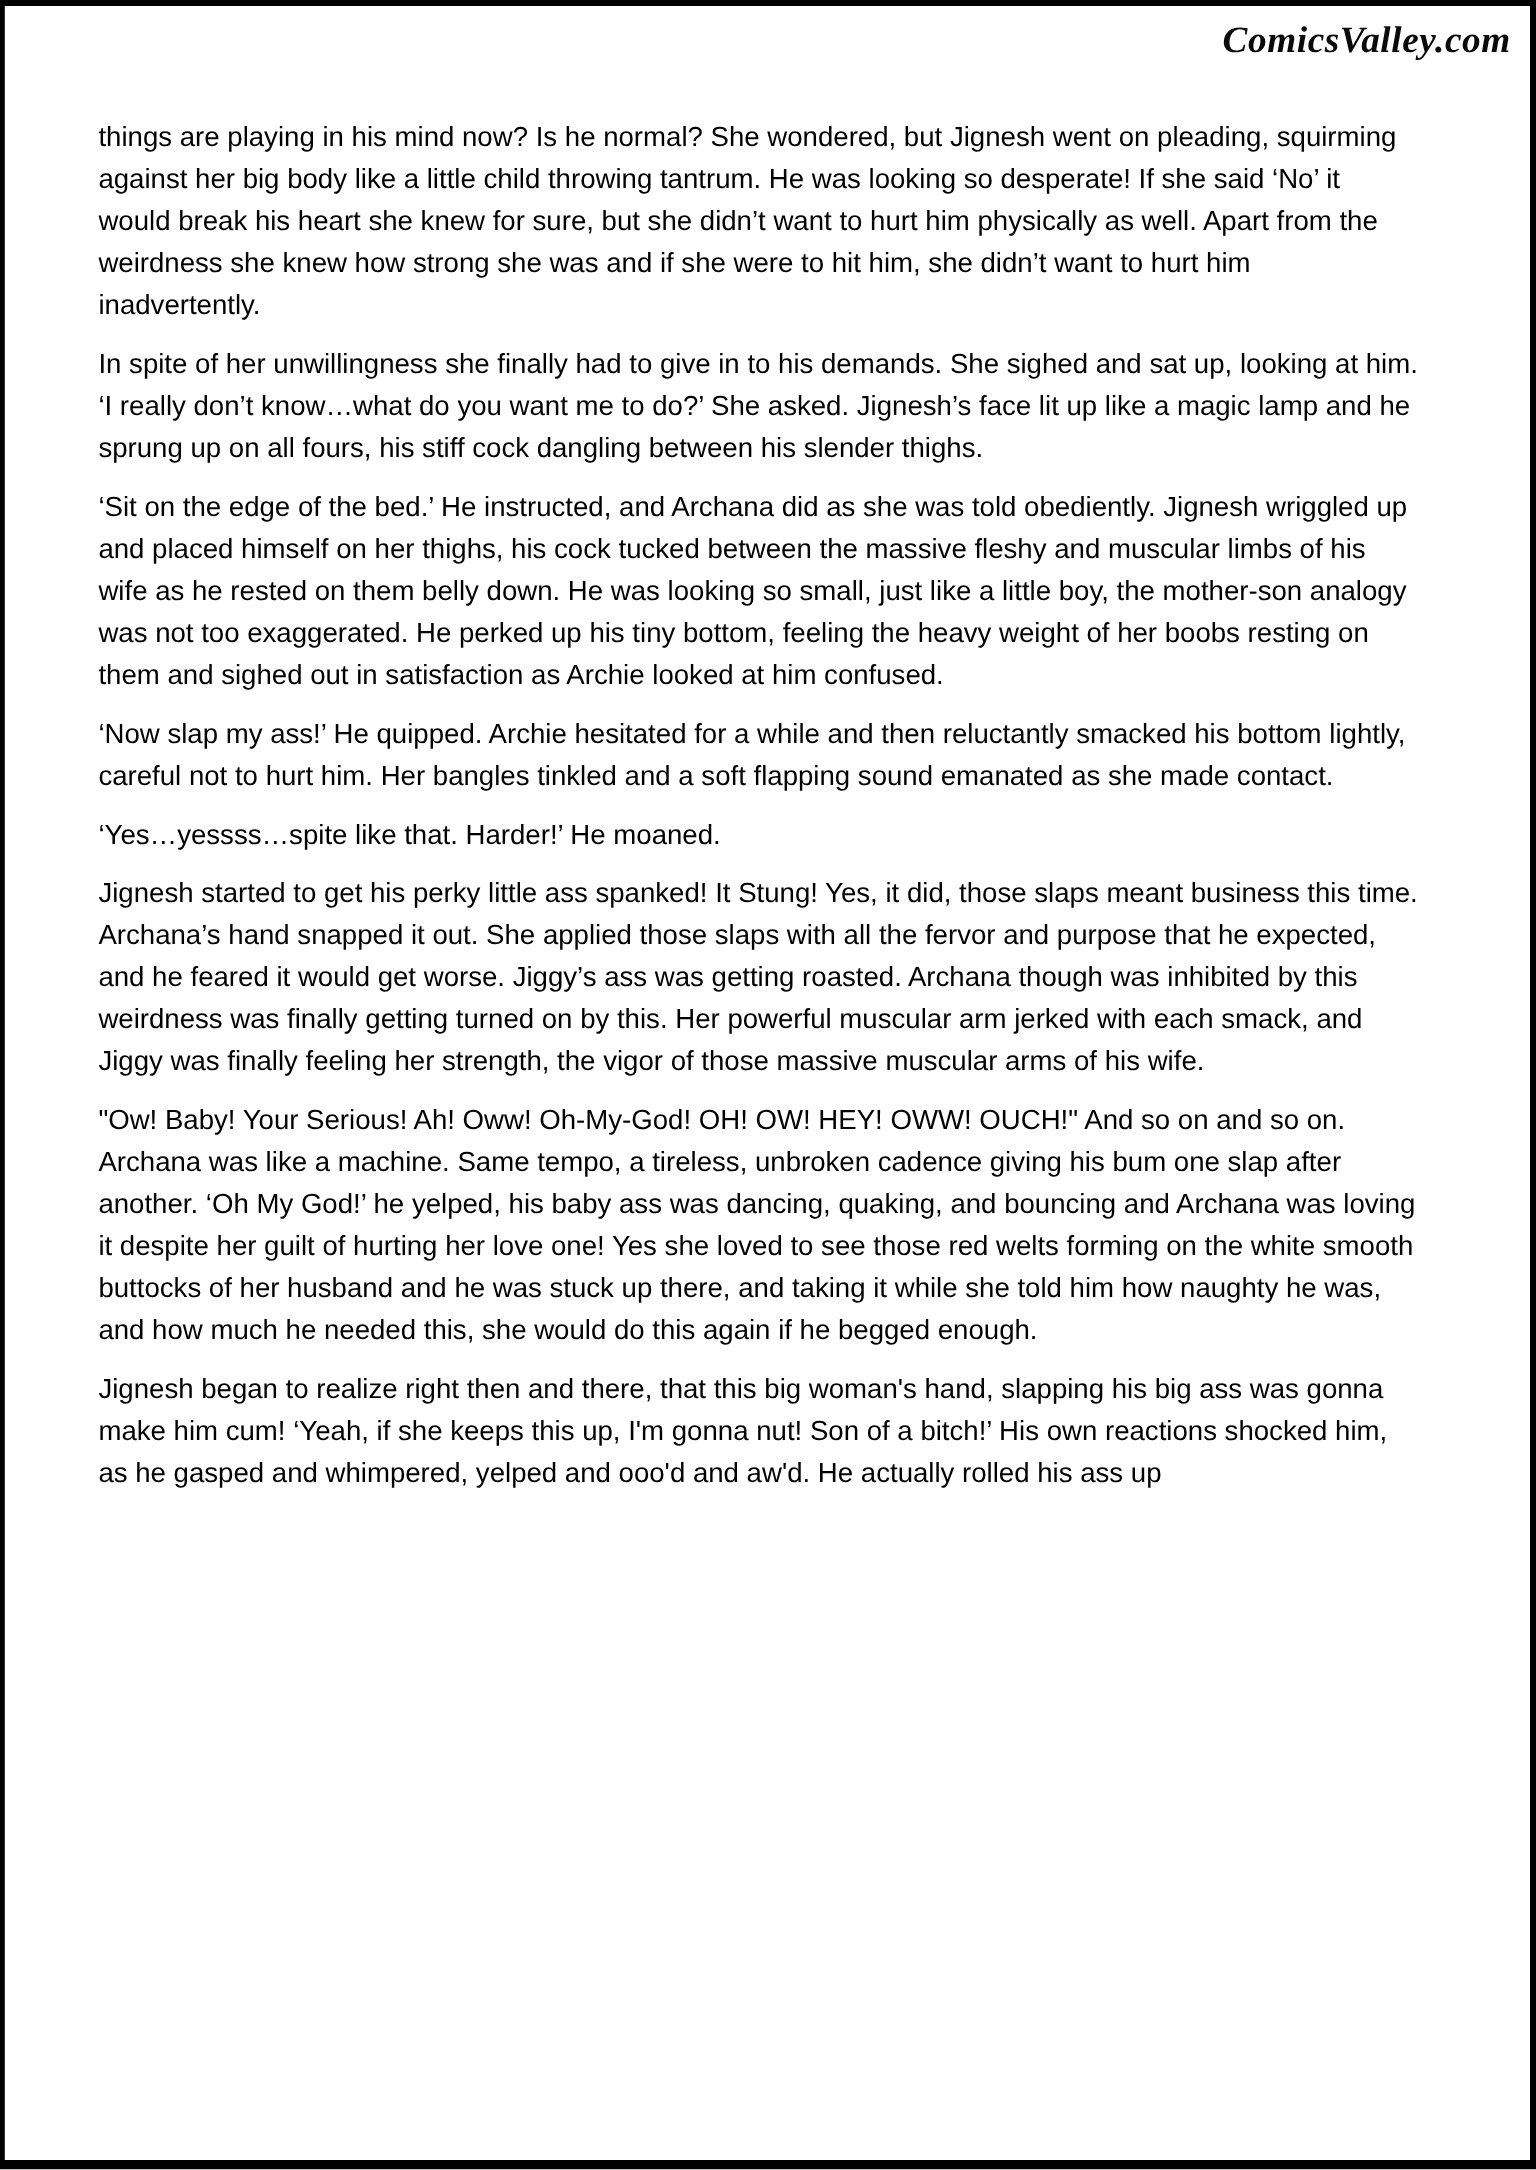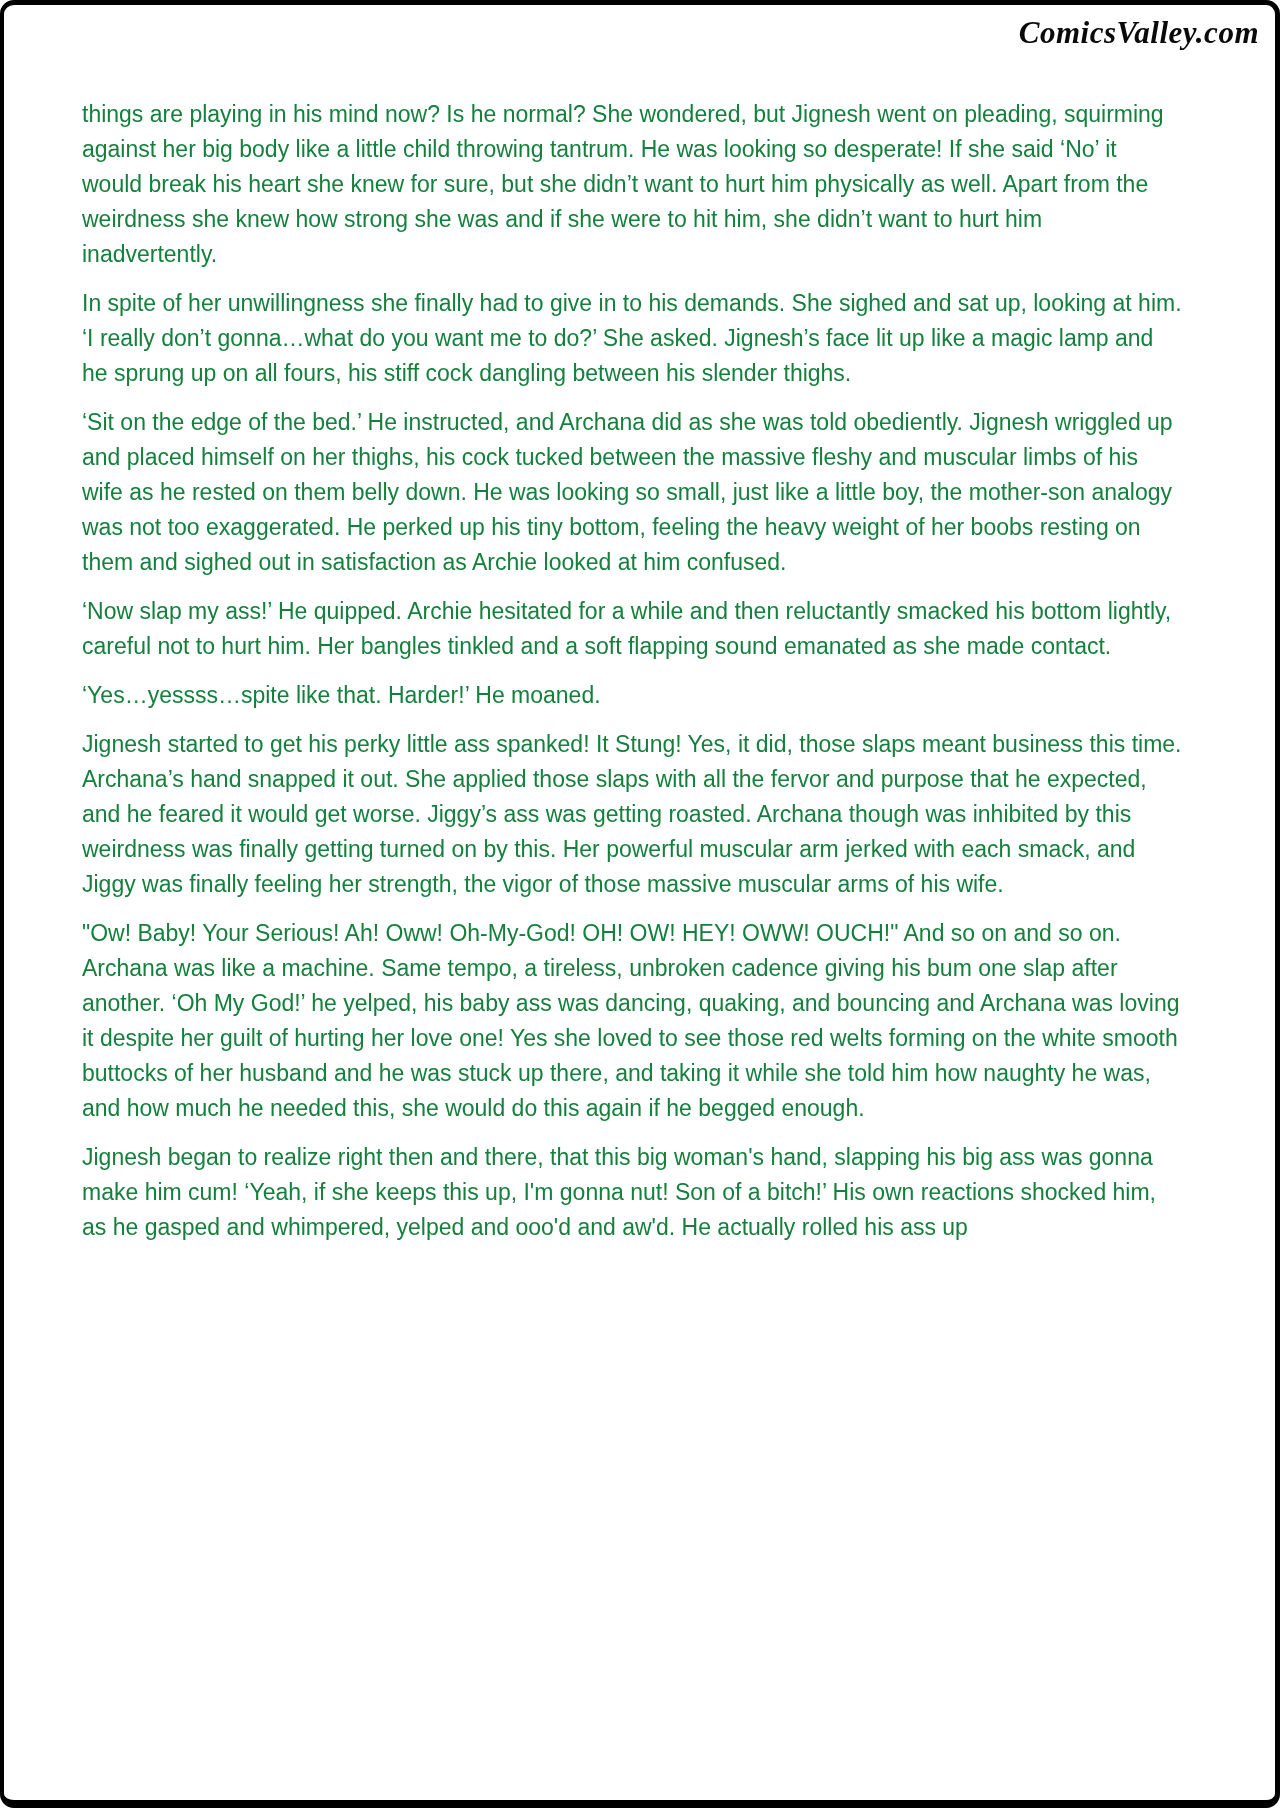--- a/index.html
+++ b/index.html
@@ -14,61 +14,60 @@
     position: absolute;
     left: 0; top: 0;
     width: 1280px;
     height: 1808px;
     background: #ffffff;
     border-top: 5px solid #000;
     border-left: 4px solid #000;
     border-right: 5px solid #000;
     border-bottom: 8px solid #000;
     overflow: hidden;
-    border-radius: 14px;
   }
   .logo {
     position: absolute;
     top: 10px;
     right: 16px;
     font-family: "Liberation Serif", serif;
     font-style: italic;
     font-weight: 700;
     font-size: 31px;
     letter-spacing: 0.5px;
     color: #0a0a0a;
     white-space: nowrap;
   }
   .content {
     position: absolute;
     left: 78px;
     top: 92px;
     width: 1100px;
     font-size: 23px;
     line-height: 35px;
-    color: #15803d;
+    color: #000000;
     text-align: left;
   }
   .content p {
     margin: 0 0 14px 0;
   }
   .content p.indent-slight {
     text-indent: 8px;
   }
 </style>
 </head>
 <body>
 
 <div class="page">
 
   <div class="logo">ComicsValley.com</div>
 
   <div class="content">
     <p>things are playing in his mind now? Is he normal? She wondered, but Jignesh went on pleading, squirming against her big body like a little child throwing tantrum. He was looking so desperate! If she said ‘No’ it would break his heart she knew for sure, but she didn’t want to hurt him physically as well. Apart from the weirdness she knew how strong she was and if she were to hit him, she didn’t want to hurt him inadvertently.</p>
-    <p>In spite of her unwillingness she finally had to give in to his demands. She sighed and sat up, looking at him. ‘I really don’t gonna…what do you want me to do?’ She asked. Jignesh’s face lit up like a magic lamp and he sprung up on all fours, his stiff cock dangling between his slender thighs.</p>
+    <p>In spite of her unwillingness she finally had to give in to his demands. She sighed and sat up, looking at him. ‘I really don’t know…what do you want me to do?’ She asked. Jignesh’s face lit up like a magic lamp and he sprung up on all fours, his stiff cock dangling between his slender thighs.</p>
     <p>‘Sit on the edge of the bed.’ He instructed, and Archana did as she was told obediently. Jignesh wriggled up and placed himself on her thighs, his cock tucked between the massive fleshy and muscular limbs of his wife as he rested on them belly down. He was looking so small, just like a little boy, the mother-son analogy was not too exaggerated. He perked up his tiny bottom, feeling the heavy weight of her boobs resting on them and sighed out in satisfaction as Archie looked at him confused.</p>
     <p>‘Now slap my ass!’ He quipped. Archie hesitated for a while and then reluctantly smacked his bottom lightly, careful not to hurt him. Her bangles tinkled and a soft flapping sound emanated as she made contact.</p>
     <p>‘Yes…yessss…spite like that. Harder!’ He moaned.</p>
     <p>Jignesh started to get his perky little ass spanked! It Stung! Yes, it did, those slaps meant business this time. Archana’s hand snapped it out. She applied those slaps with all the fervor and purpose that he expected, and he feared it would get worse. Jiggy’s ass was getting roasted. Archana though was inhibited by this weirdness was finally getting turned on by this. Her powerful muscular arm jerked with each smack, and Jiggy was finally feeling her strength, the vigor of those massive muscular arms of his wife.</p>
     <p>"Ow! Baby! Your Serious! Ah! Oww! Oh-My-God! OH! OW! HEY! OWW! OUCH!" And so on and so on. Archana was like a machine. Same tempo, a tireless, unbroken cadence giving his bum one slap after another. ‘Oh My God!’ he yelped, his baby ass was dancing, quaking, and bouncing and Archana was loving it despite her guilt of hurting her love one! Yes she loved to see those red welts forming on the white smooth buttocks of her husband and he was stuck up there, and taking it while she told him how naughty he was, and how much he needed this, she would do this again if he begged enough.</p>
     <p>Jignesh began to realize right then and there, that this big woman's hand, slapping his big ass was gonna make him cum! ‘Yeah, if she keeps this up, I'm gonna nut! Son of a bitch!’ His own reactions shocked him, as he gasped and whimpered, yelped and ooo'd and aw'd. He actually rolled his ass up</p>
   </div>
 
 </div>
 

